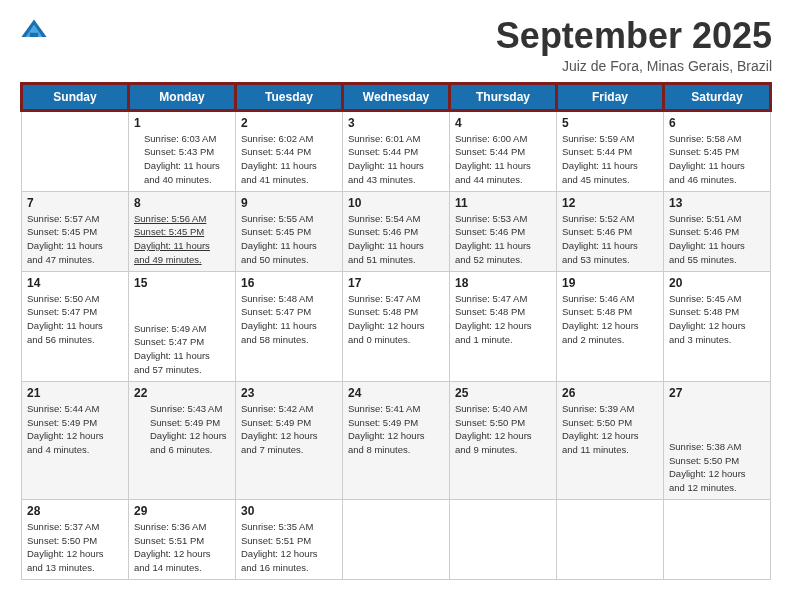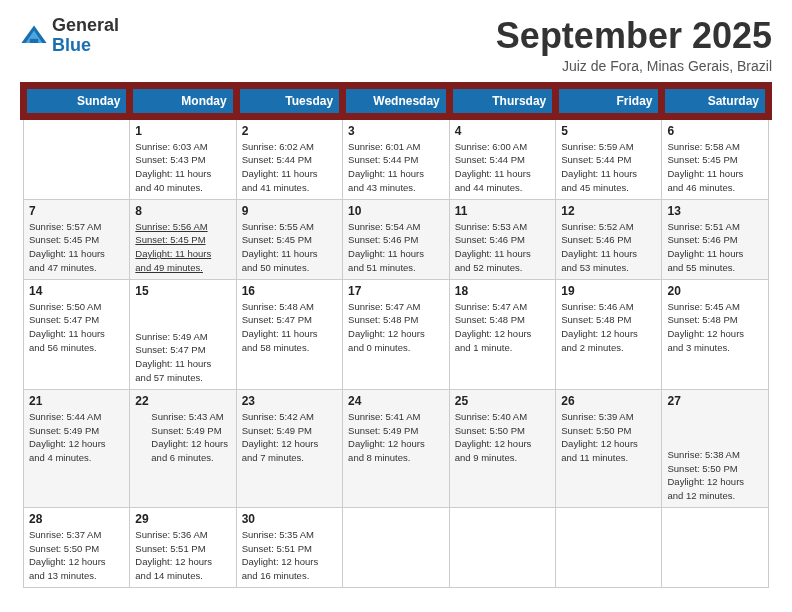--- a/index.html
+++ b/index.html
@@ -59,25 +59,25 @@
       margin-top: 2px;
     }
     .calendar {
       width: 100%;
       border-collapse: collapse;
       font-size: 10.5px;
     }
     .calendar th {
       background-color: #1a6faf;
       color: #fff;
-      text-align: right;
+      text-align: center;
       padding: 5px 6px;
       font-size: 12px;
       font-weight: bold;
-      border: 7px solid #7f1d1d;
+      border: 3px solid #7f1d1d;
     }
     .calendar td {
       border: 1px solid #ccc;
       vertical-align: top;
       padding: 4px 5px;
       width: 107px;
       min-height: 70px;
     }
     .day-num {
       font-size: 12px;
@@ -107,24 +107,20 @@
 <body>
 
 <div class="page">
   <div class="header">
     <div class="logo-container">
       <svg class="logo-icon" viewBox="0 0 40 40" xmlns="http://www.w3.org/2000/svg">
         <polygon points="20,5 38,30 2,30" fill="#1a6faf"></polygon>
         <polygon points="20,12 32,30 8,30" fill="#4da6e0"></polygon>
         <rect x="14" y="24" width="12" height="6" fill="#1a6faf"></rect>
       </svg>
-      <div class="logo-text">
-        <span class="general">General</span>
-        <span class="blue">Blue</span>
-      </div>
     </div>
     <div class="title-block">
       <div class="month-title">September 2025</div>
       <div class="subtitle">Juiz de Fora, Minas Gerais, Brazil</div>
     </div>
   </div>
 
   <table class="calendar">
     <thead>
       <tr>
@@ -135,21 +131,21 @@
         <th>Thursday</th>
         <th>Friday</th>
         <th>Saturday</th>
       </tr>
     </thead>
     <tbody id="calendar-body">
     <tr>
           <td class="empty-cell"></td>
           <td>
             <div class="day-num">1</div>
-            <div class="day-info" style="white-space: pre-line;">Sunrise: 6:03 AM
+            <div class="day-info" style="white-space: pre-line; margin-left: 10px;">Sunrise: 6:03 AM
 Sunset: 5:43 PM
 Daylight: 11 hours
 and 40 minutes.</div>
           </td>
           <td>
             <div class="day-num">2</div>
             <div class="day-info" style="white-space: pre-line;">Sunrise: 6:02 AM
 Sunset: 5:44 PM
 Daylight: 11 hours
 and 41 minutes.</div>

